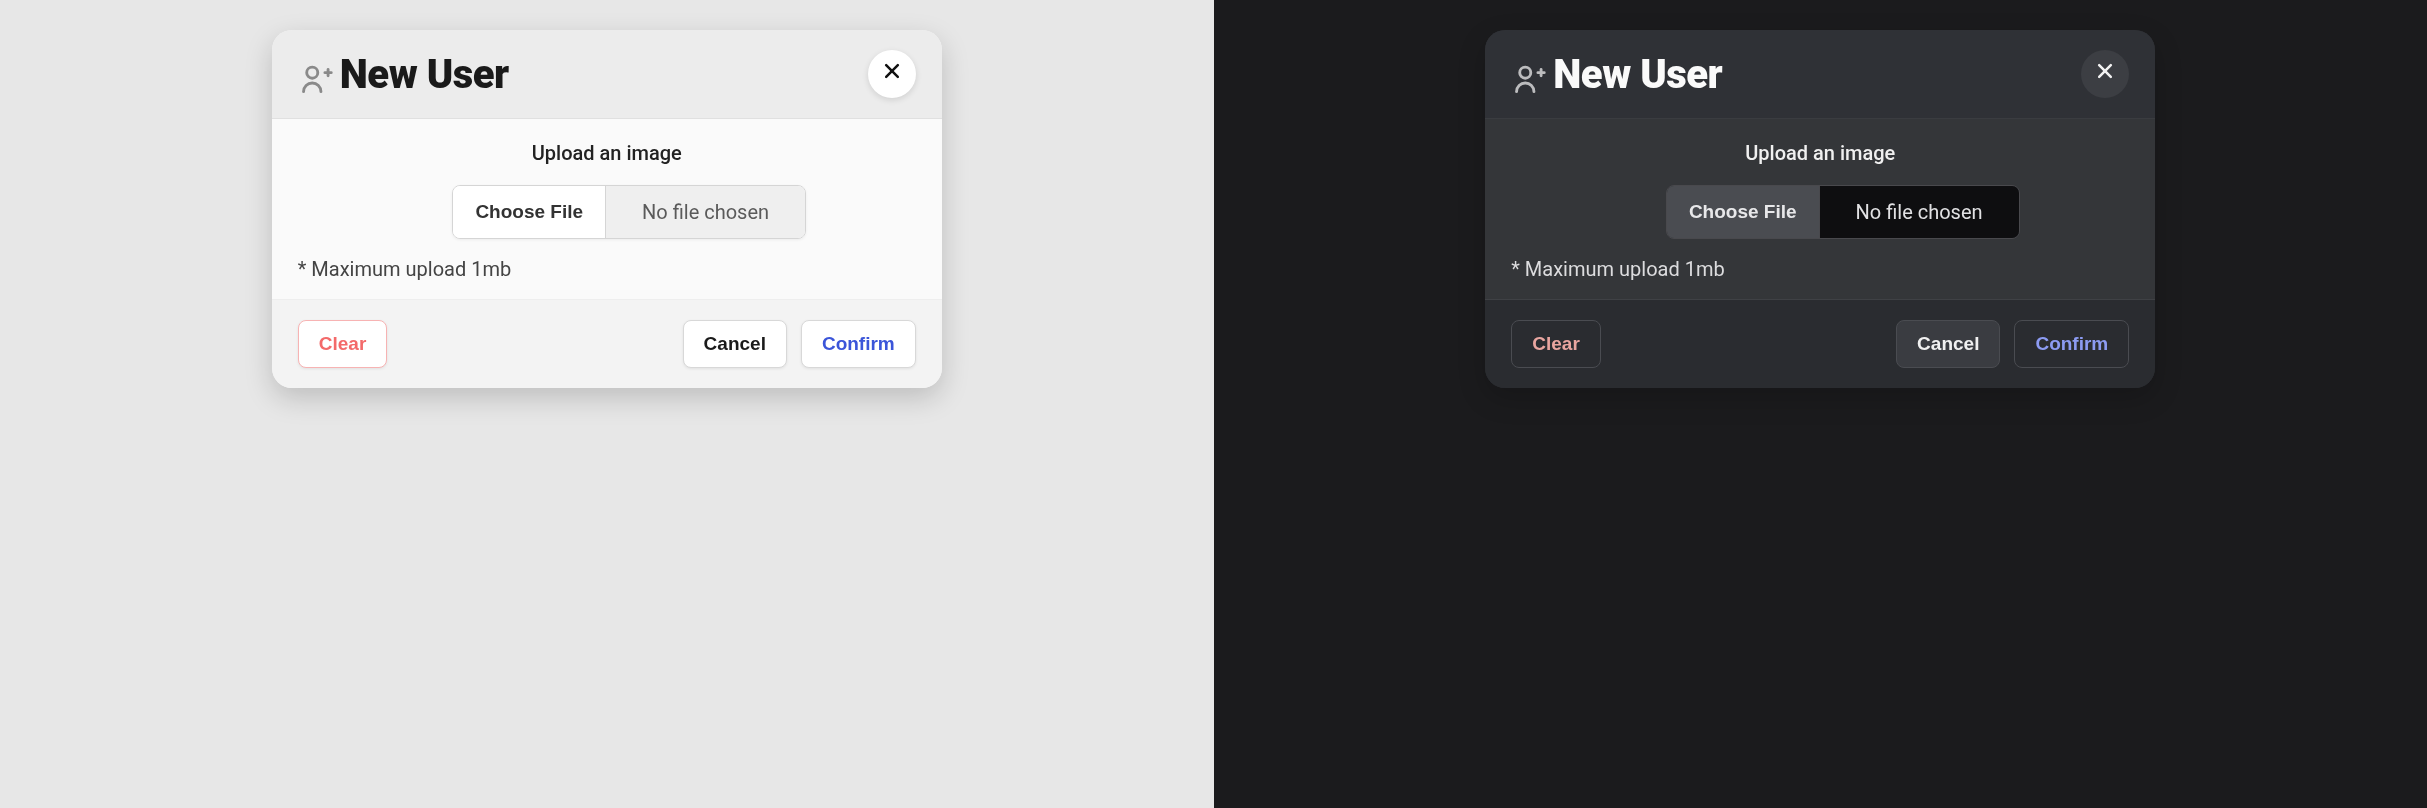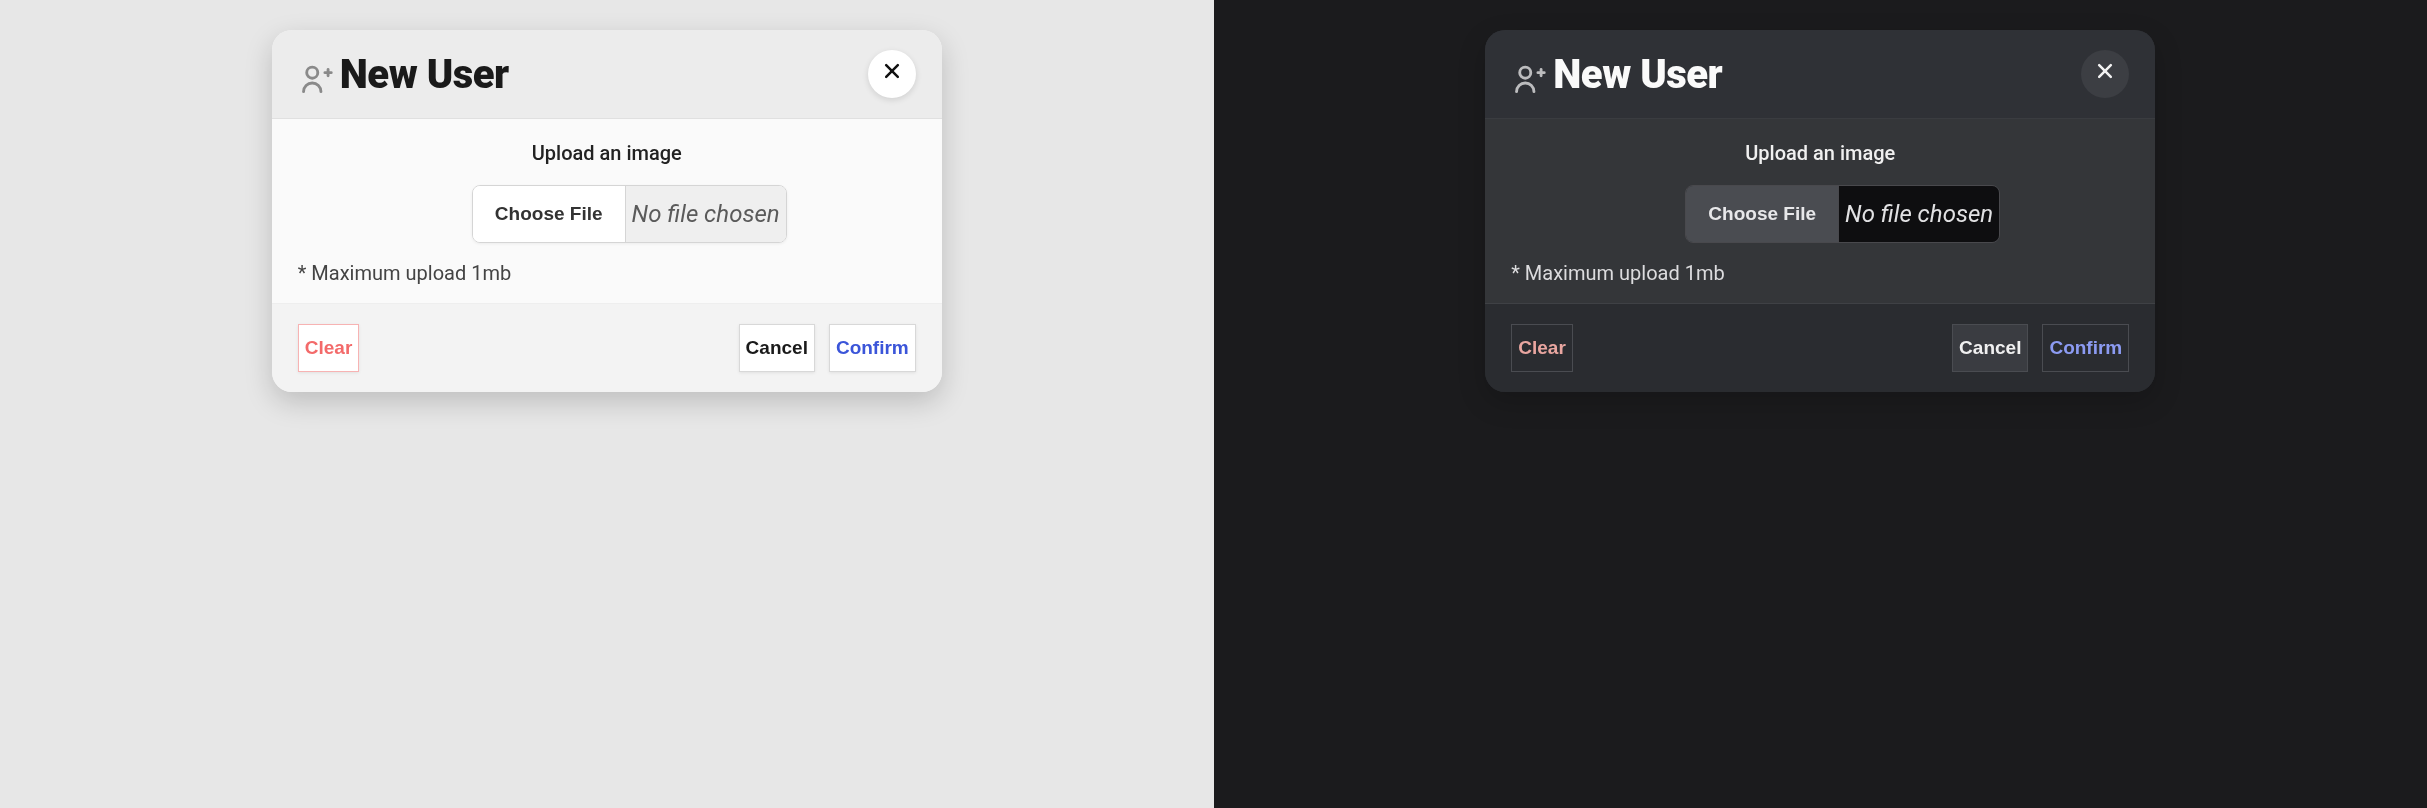--- a/index.html
+++ b/index.html
@@ -104,23 +104,22 @@
       font-size: 19px;
       font-weight: 700;
       border: none;
       cursor: pointer;
     }
     .light .choose-btn { background: #ffffff; color: #333; border-right: 1px solid #d5d5d5; }
     .dark  .choose-btn { background: #4a4c51; color: #e8e8ea; border-right: 1px solid #49494d; }
 
     .file-status {
       flex: 1;
-      padding: 14px 6px;
-      font-size: 24px;
-      font-style: italic;
+      padding: 14px 36px;
+      font-size: 20px;
     }
     .light .file-status { background: #efefef; color: #5a5a5a; }
     .dark  .file-status { background: #0e0e10; color: #e1e1e3; }
 
     .hint {
       font-size: 20px;
       padding-bottom: 6px;
     }
     .light .hint { color: #444; }
     .dark  .hint { color: #dcdcde; }
@@ -130,24 +129,24 @@
       align-items: center;
       padding: 20px 26px;
       gap: 14px;
     }
     .light .card-footer { background: #f3f3f3; }
     .dark  .card-footer { background: #2a2c30; }
 
     .spacer { flex: 1; }
 
     .btn {
-      padding: 12px 6px;
+      padding: 12px 20px;
       font-size: 19px;
       font-weight: 700;
-      border-radius: 0;
+      border-radius: 8px;
       cursor: pointer;
       background: transparent;
     }
     .light .btn         { border: 1px solid #d8d8d8; background: #ffffff; box-shadow: 0 1px 3px rgba(0,0,0,0.08); }
     .dark  .btn         { border: 1px solid #4a4c51; background: #3a3c41; }
 
     .light .btn-clear   { color: #f36a6a; border-color: #f7b3b3; background: #fff; }
     .dark  .btn-clear   { color: #e9a6a0; background: #2a2c30; }
 
     .light .btn-cancel  { color: #1a1a1a; }

